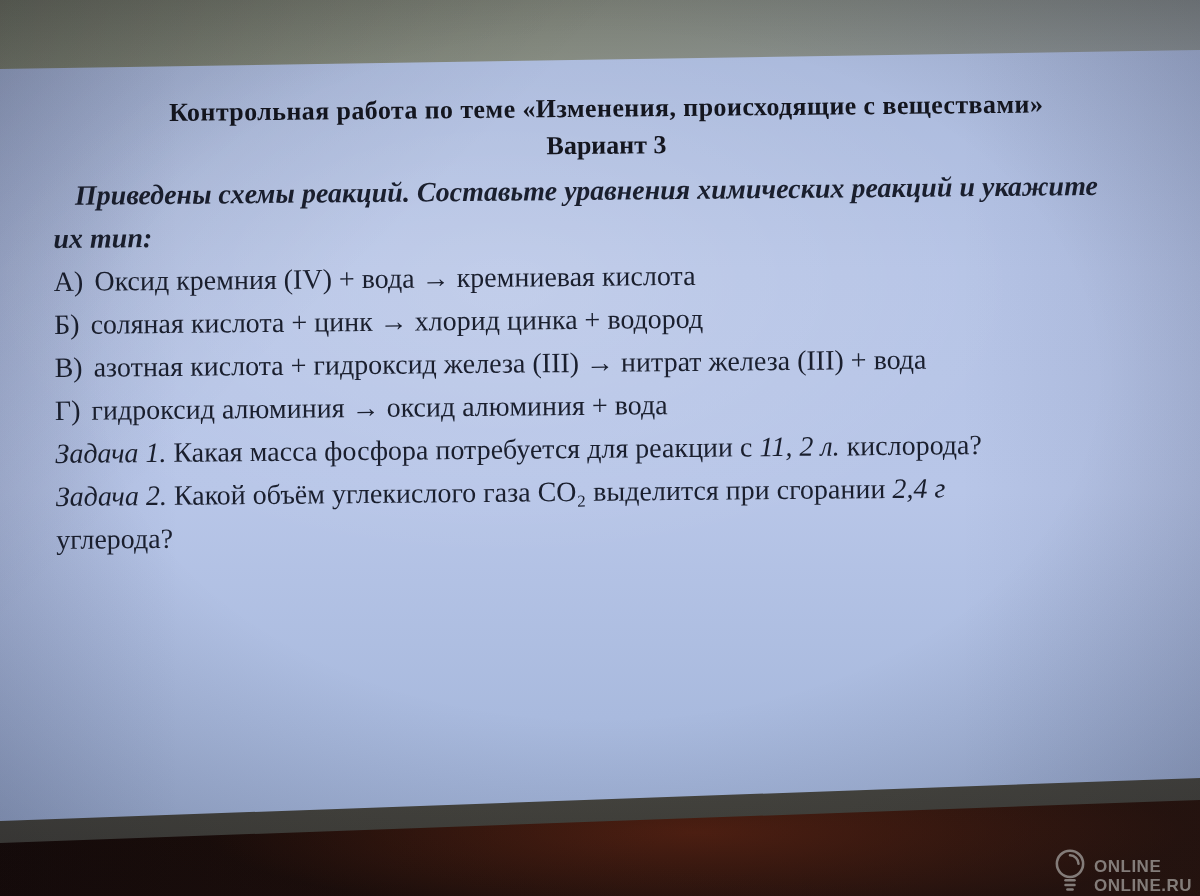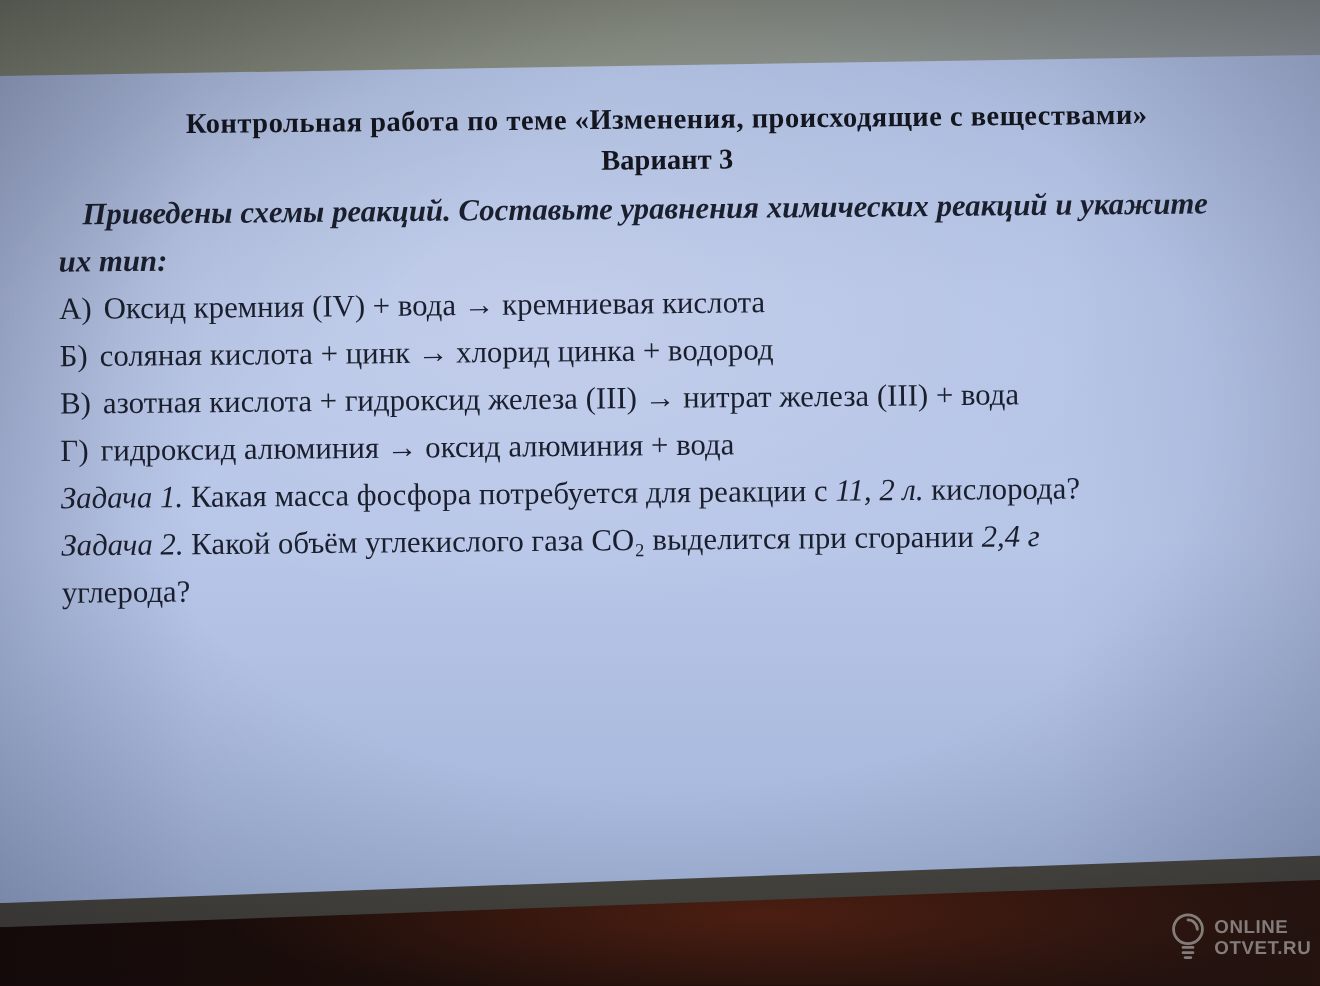--- a/index.html
+++ b/index.html
@@ -90,22 +90,22 @@
   
   .vignette {
     position: absolute; inset: 0;
     background:
       radial-gradient(ellipse 900px 620px at 50% 42%, rgba(0,0,0,0) 55%, rgba(10,10,25,0.20) 100%),
       linear-gradient(135deg, rgba(0,0,10,0.12) 0%, rgba(0,0,0,0) 30%);
     pointer-events: none;
   }
   
   .watermark {
-    position: absolute; right: 8px; bottom: 20px;
-    display: flex; align-items: center;
+    position: absolute; right: 8px; bottom: 1px;
+    display: flex; align-items: flex-end;
     color: #948f8c;
     opacity: 0.85;
     font-family: "Liberation Sans", sans-serif;
   }
   .watermark svg { display: block; margin-right: 4px; }
   .wm-text { font-size: 17px; font-weight: bold; letter-spacing: 0.5px; line-height: 19px; }
 </style>
 </head>
 <body>
 
@@ -163,17 +163,17 @@
       <svg width="40" height="48" viewBox="0 0 24 30" fill="none" stroke="#948f8c" stroke-width="1.6" stroke-linecap="round">
         <circle cx="12" cy="10.5" r="8.2"></circle>
         <path d="M12 5.2a5.3 5.3 0 0 1 5.3 5.3"></path>
         <path d="M9.2 20.8h5.6"></path>
         <path d="M9.2 23.8h5.6"></path>
         <path d="M10.4 26.6h3.2"></path>
       </svg>
     </span>
     <span class="wm-text">
       <div>ONLINE</div>
-      <div>OTVET.RU</div>
+      <div>ONLINE.RU</div>
     </span>
   </div>
 
 </div>
 
 </body></html>

